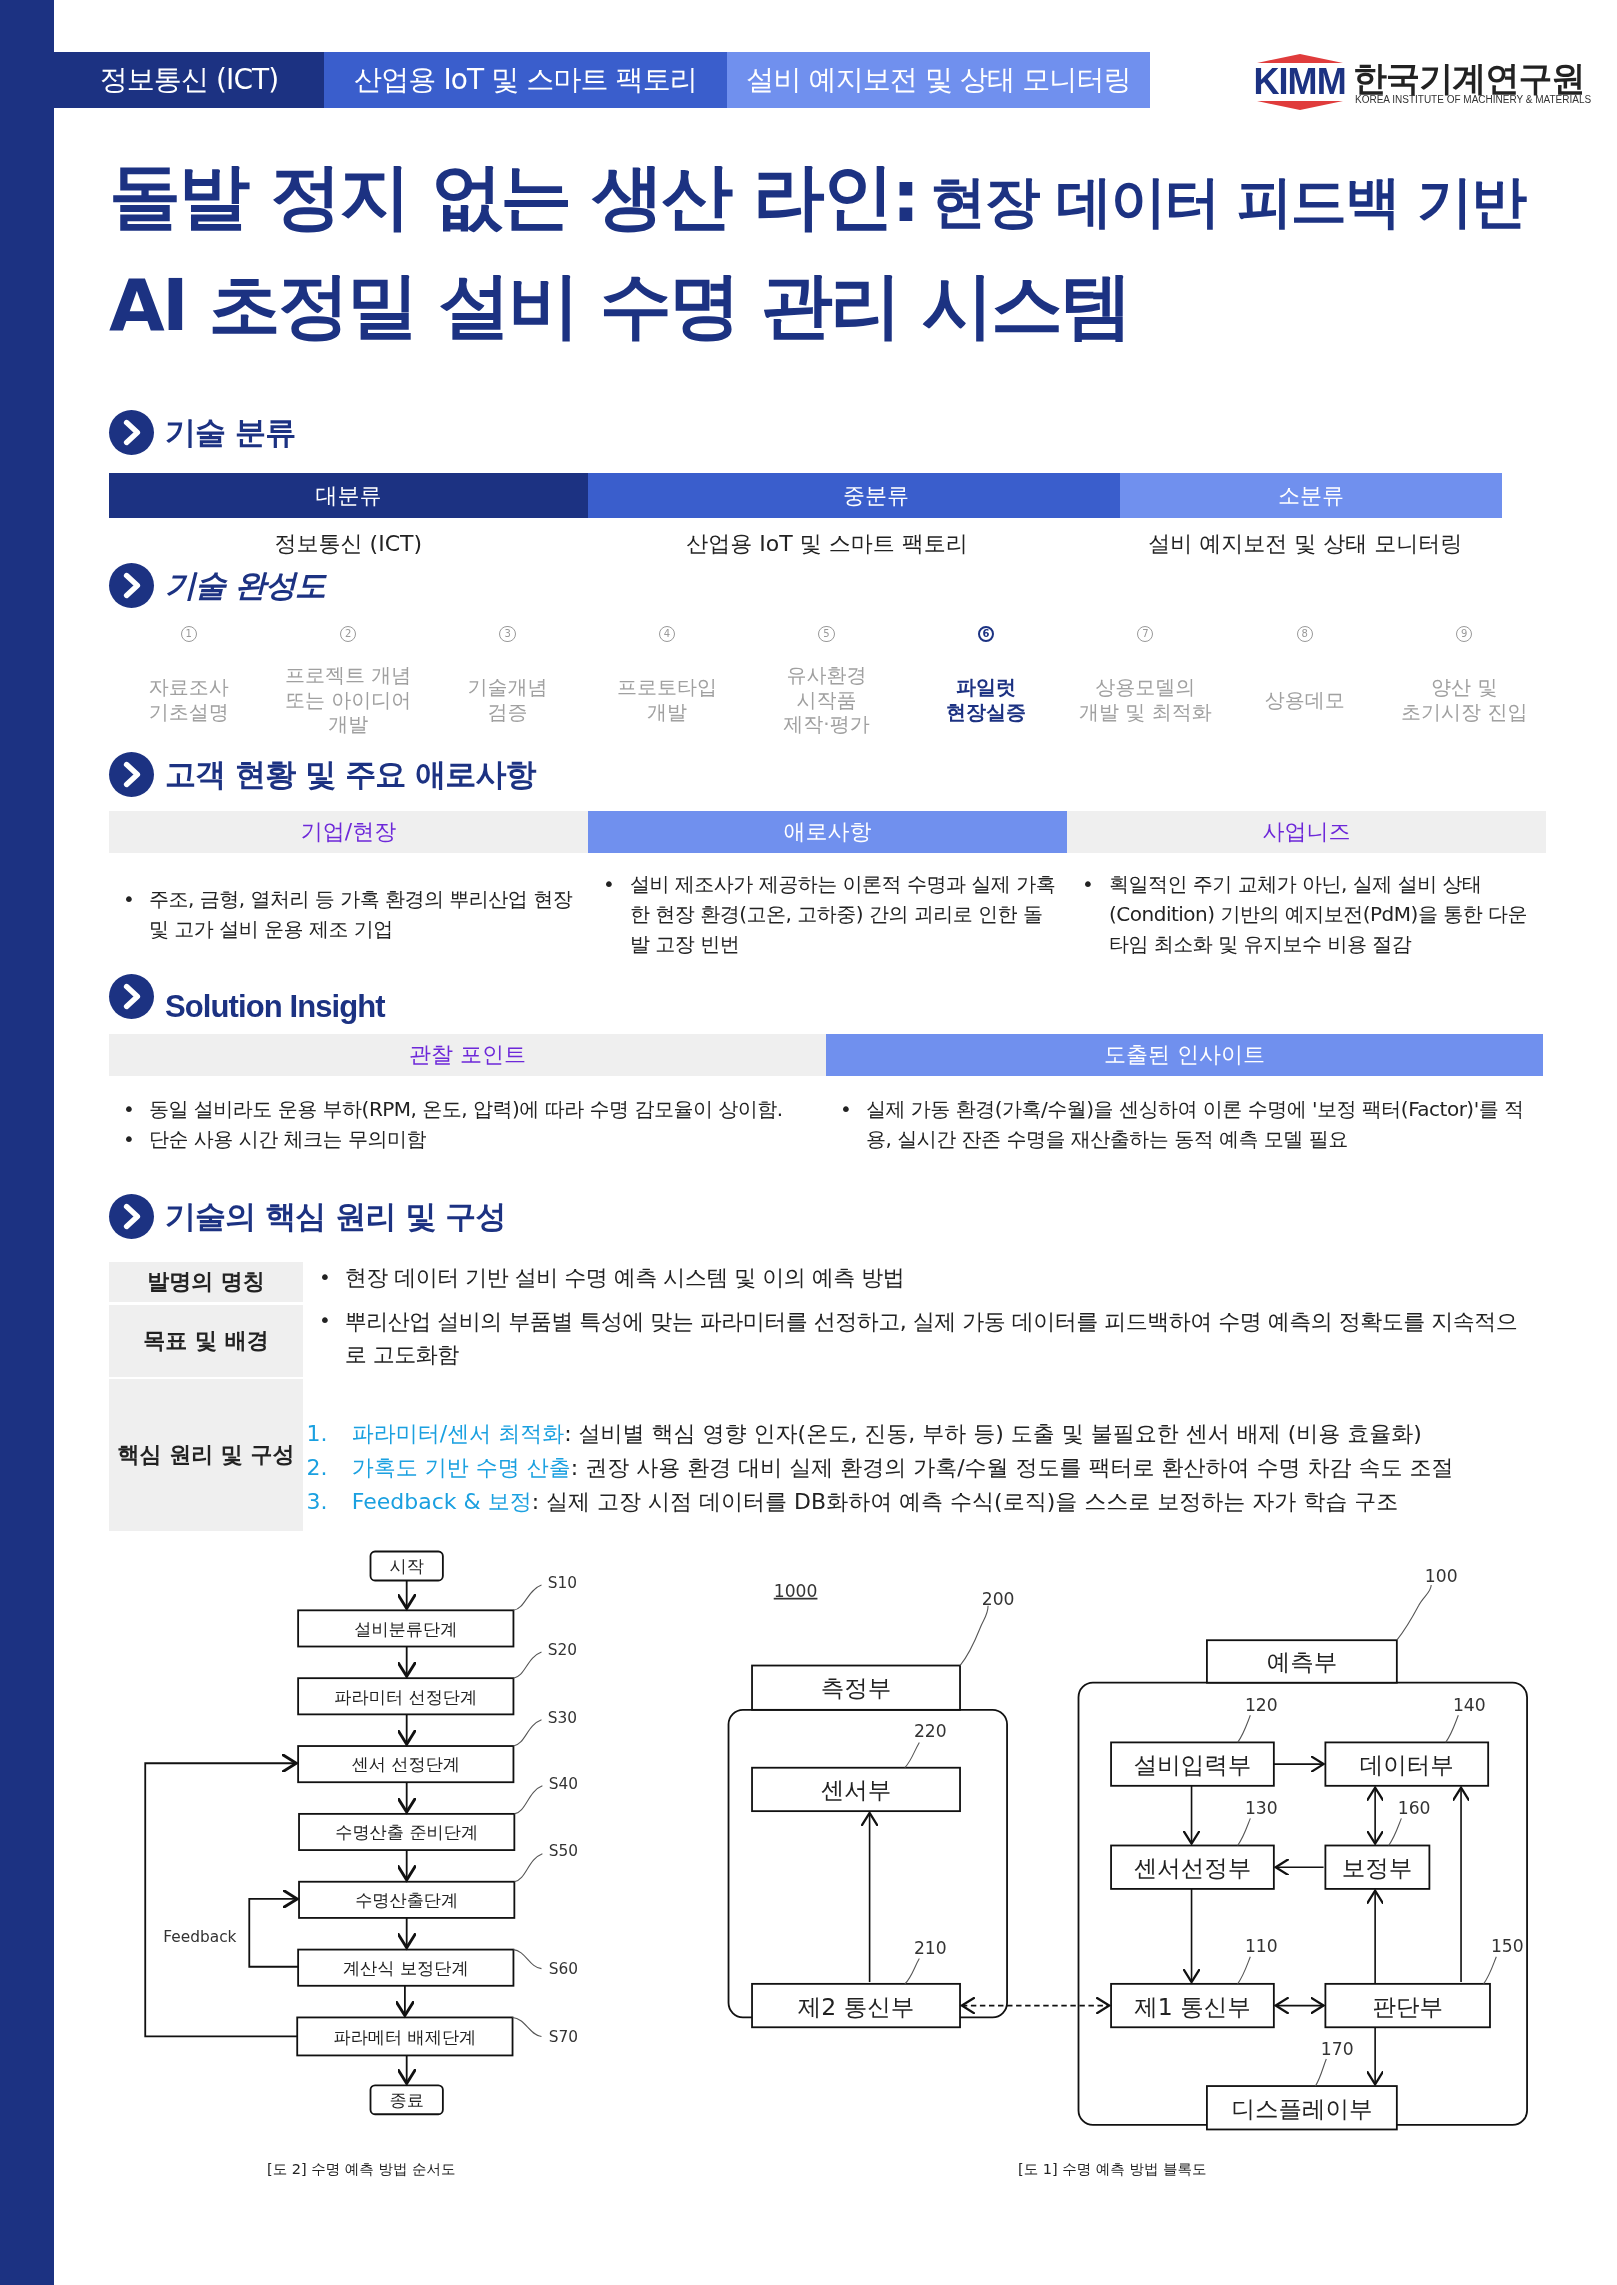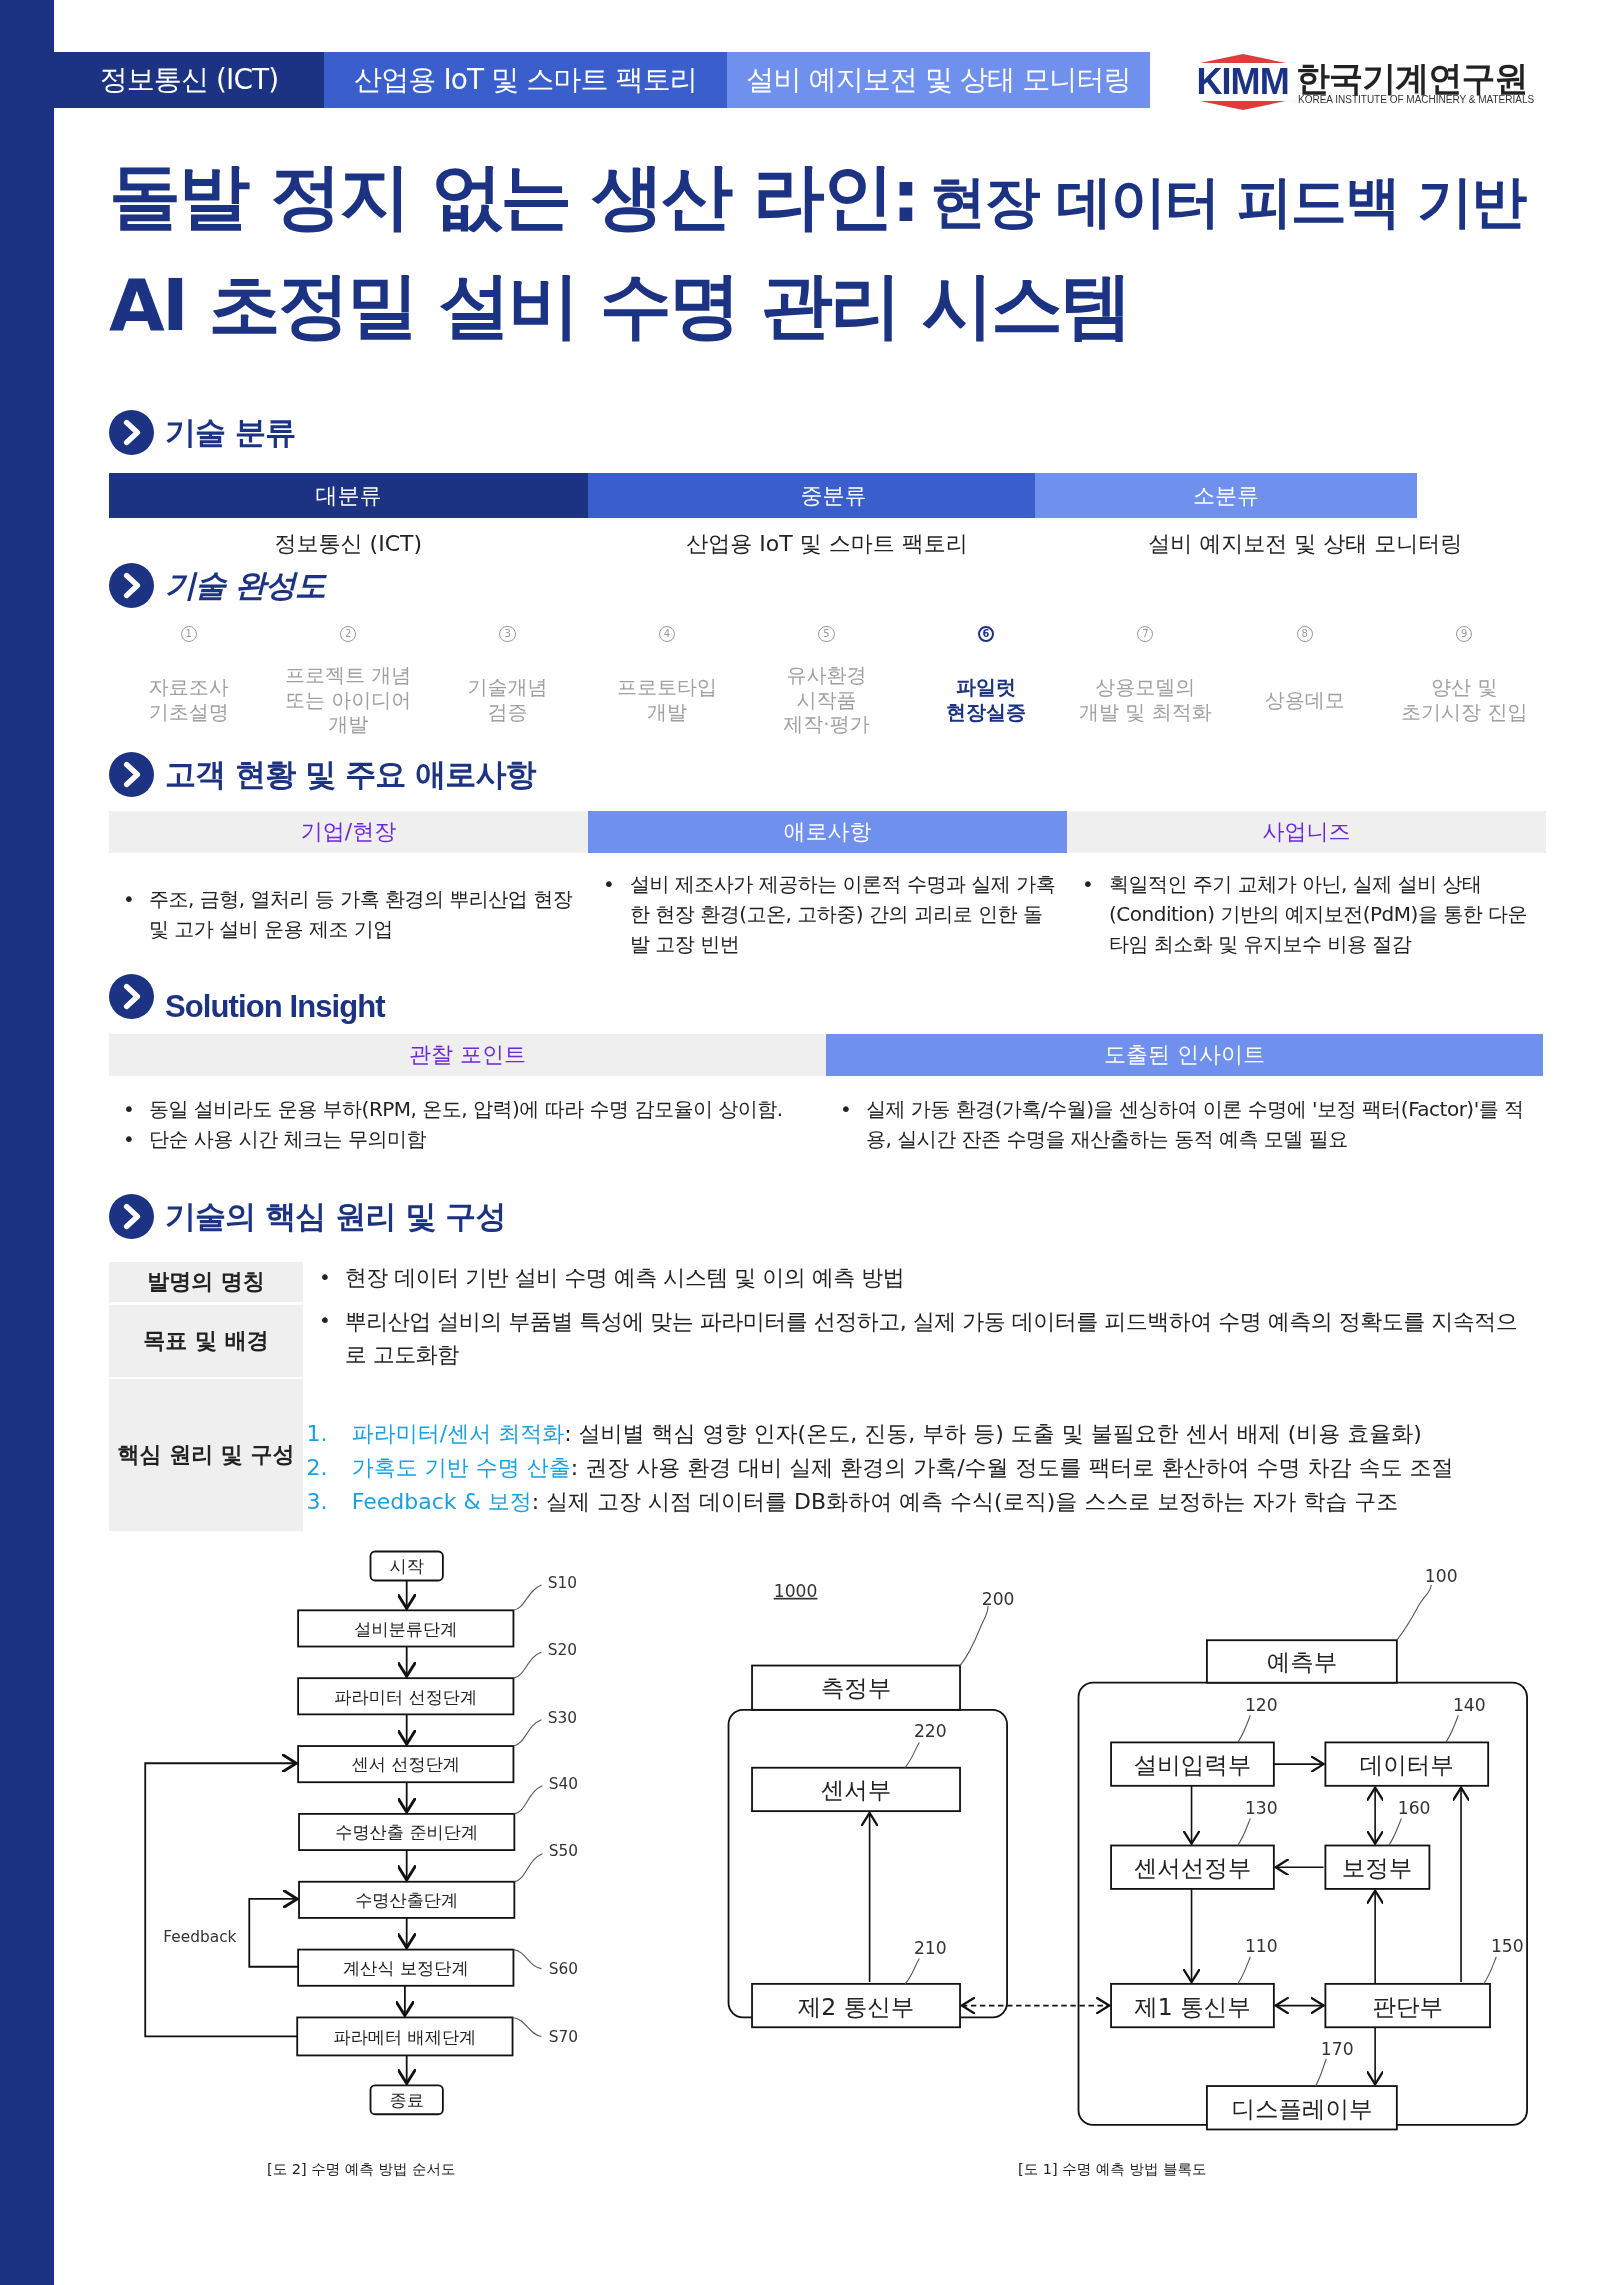--- a/index.html
+++ b/index.html
@@ -8,21 +8,21 @@
 
   .left-bar { position: absolute; left: 0; top: 0; width: 54px; height: 2285px; background: #1c3282; }
 
   
   .tabs { position: absolute; top: 52px; left: 54px; height: 56px; display: flex; }
   .tab { height: 56px; display: flex; align-items: center; justify-content: center; color: #fff; font-size: 28px; font-weight: normal; letter-spacing: -0.9px; }
   .tab-0 { width: 270px; background: #1c3282; }
   .tab-1 { width: 403px; background: #3a5ecc; }
   .tab-2 { width: 423px; background: #7090ee; }
 
-  .logo { position: absolute; top: 54px; left: 1191px; width: 362px; height: 54px; }
+  .logo { position: absolute; top: 54px; left: 1248px; width: 362px; height: 54px; }
   .logo-kimm { position: absolute; left: 5.4px; top: 7.2px; font-family: "Liberation Sans", sans-serif; font-weight: bold; font-size: 36px; color: #1c3282; letter-spacing: -0.9px; }
   .logo-tri-top { position: absolute; left: 9px; top: 0; width: 0; height: 0; border-left: 43px solid transparent; border-right: 43px solid transparent; border-bottom: 9px solid #e03c3c; }
   .logo-tri-bot { position: absolute; left: 9px; top: 47px; width: 0; height: 0; border-left: 43px solid transparent; border-right: 43px solid transparent; border-top: 9px solid #e03c3c; }
   .logo-ko { position: absolute; left: 105px; top: 1.8px; font-size: 34px; font-weight: bold; color: #222; letter-spacing: -0.9px; }
   .logo-en { position: absolute; left: 107px; top: 40px; font-family: "Liberation Sans", sans-serif; font-size: 10px; color: #333; letter-spacing: 0; }
 
   
   .title { position: absolute; left: 109px; top: 149px; width: 1484px; color: #1c3282; font-weight: bold; }
   .title-line { height: 109px; display: flex; align-items: baseline; white-space: nowrap; }
   .title-big { font-size: 72px; letter-spacing: -2.7px; }
@@ -110,21 +110,21 @@
   <span class="sec-icon">
     <svg width="22" height="27" viewBox="0 0 24 30">
         <path d="M6 4 L18 15 L6 26" stroke="#fff" stroke-width="6" fill="none" stroke-linecap="round" stroke-linejoin="round"></path>
       </svg>
   </span>
   <span class="sec-title">기술 분류</span>
 </div>
 <div class="cls-table">
   <div class="row">
     <div class="cls-head" style="width:479px;background:#1c3282;">대분류</div>
-    <div class="cls-head" style="width:447px;background:#3a5ecc;padding-left:44px;">중분류</div>
+    <div class="cls-head" style="width:532px;background:#3a5ecc;padding-left:44px;">중분류</div>
     <div class="cls-head" style="width:382px;background:#7090ee;">소분류</div>
   </div>
   <div class="row">
     <div class="cls-val" style="width:479px;">정보통신 (ICT)</div>
     <div class="cls-val" style="width:479px;">산업용 IoT 및 스마트 팩토리</div>
     <div class="cls-val" style="width:478px;">설비 예지보전 및 상태 모니터링</div>
   </div>
 </div>
 
 <div class="sec-head" style="top:561px;font-style:italic;">

